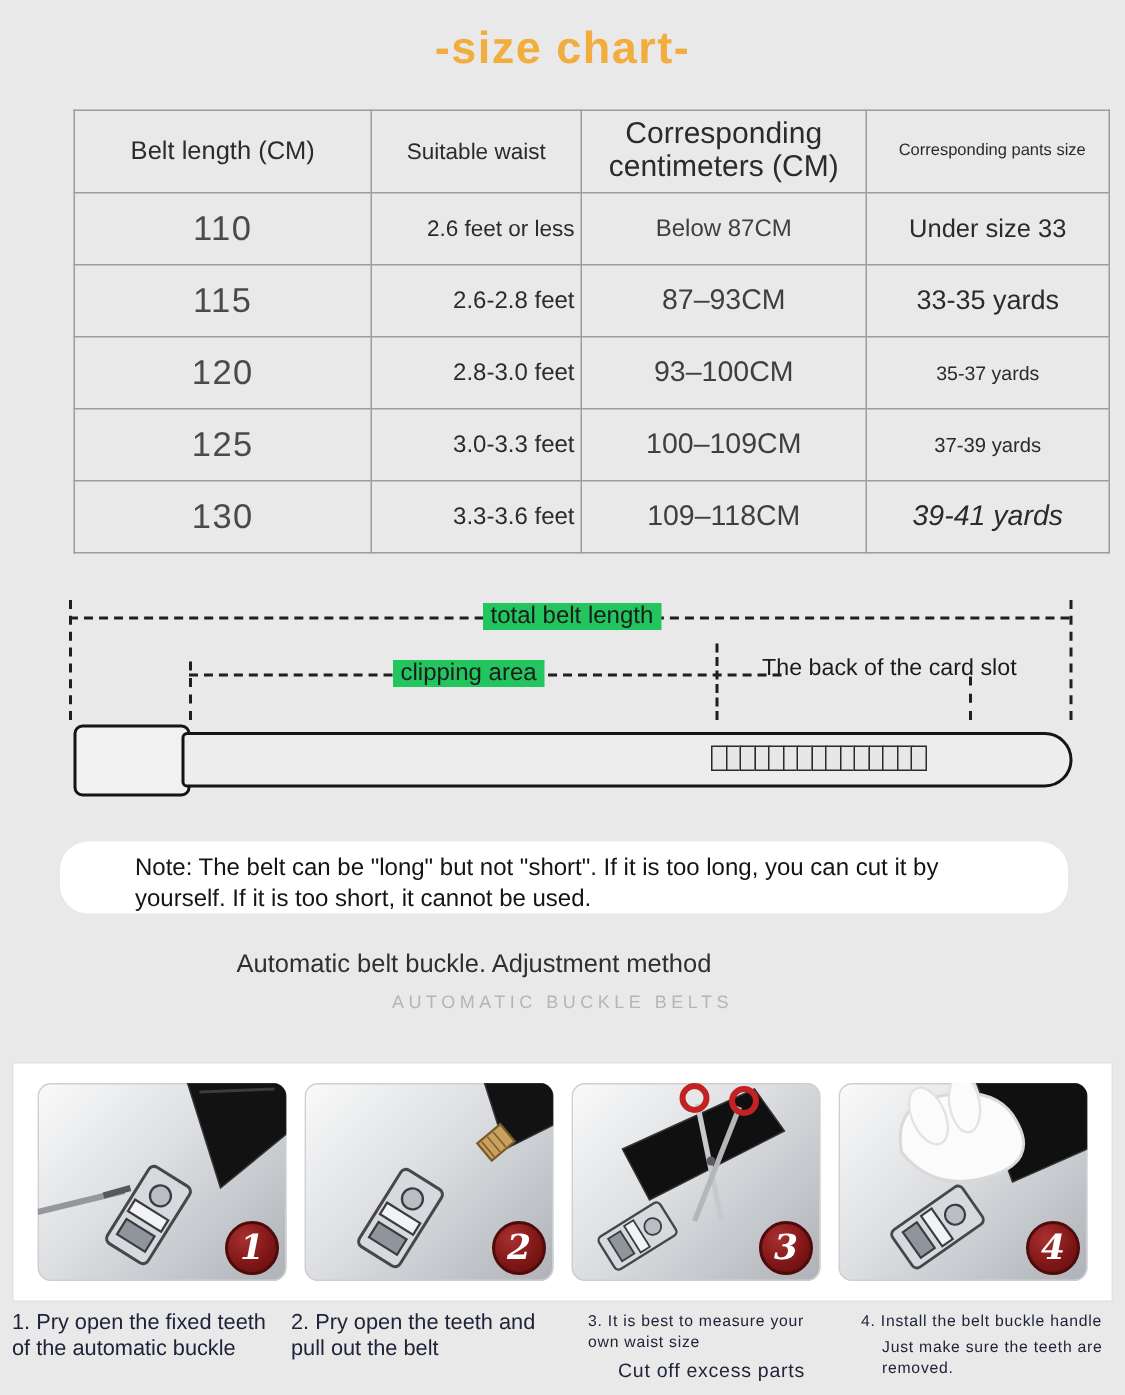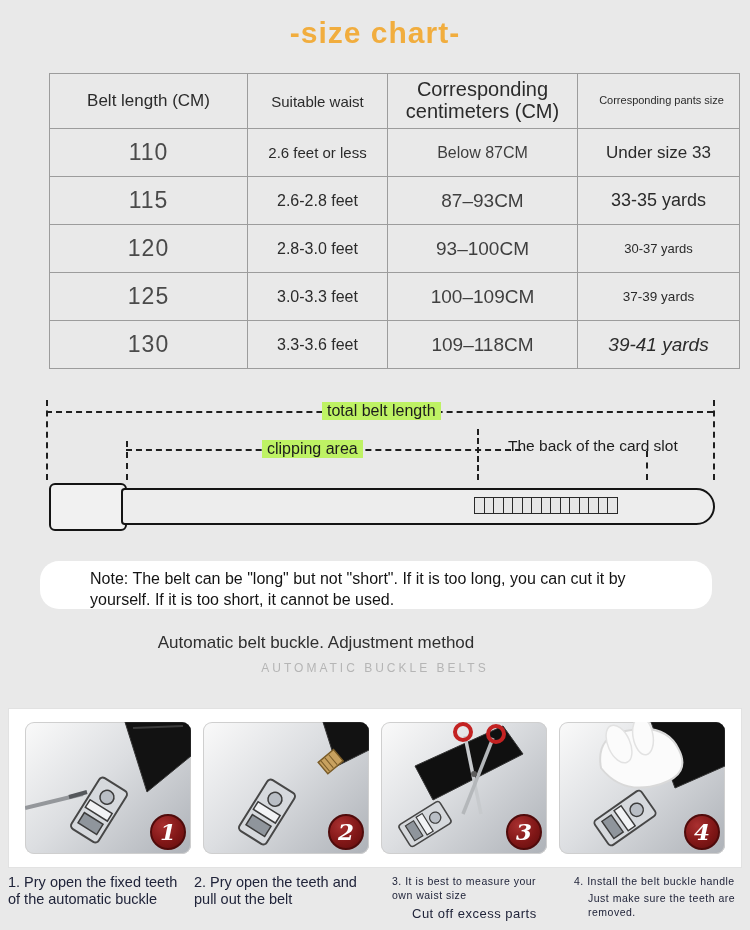--- a/index.html
+++ b/index.html
@@ -23,41 +23,41 @@
     border:1px solid #9c9c9c;text-align:center;font-weight:400;color:#2b2b2b;
     padding:0 4px;overflow:hidden;
   }
   .size-table thead tr{height:55px;}
   .size-table tbody tr{height:48px;}
   .size-table th:nth-child(1){font-size:17px;}
   .size-table th:nth-child(2){font-size:15px;}
   .size-table th:nth-child(3){font-size:20px;line-height:1.08;}
   .size-table th:nth-child(4){font-size:11px;text-align:center;padding-left:10px;line-height:1.25;}
   .size-table tbody td:nth-child(1){font-size:23px;color:#4a4a4a;letter-spacing:1px;}
-  .size-table tbody td:nth-child(2){font-size:16px;}
+  .size-table tbody td:nth-child(2){font-size:16px;text-align:right;}
   .size-table tbody td:nth-child(3){font-size:19px;color:#3f3f3f;}
   .size-table tbody tr:nth-child(1) td:nth-child(2){font-size:15px;}
   .size-table tbody tr:nth-child(1) td:nth-child(3){font-size:16px;}
   .size-table tbody tr:nth-child(1) td:nth-child(4){font-size:17px;}
   .size-table tbody tr:nth-child(2) td:nth-child(4){font-size:18px;}
   .size-table tbody tr:nth-child(3) td:nth-child(4){font-size:13px;}
   .size-table tbody tr:nth-child(4) td:nth-child(4){font-size:13.5px;}
   .size-table tbody tr:nth-child(5) td:nth-child(4){font-size:19px;font-style:italic;}
   
   .vdash{position:absolute;width:0;border-left:2px dashed #1f1f1f;}
   #dash-left   {left:46px; top:400px;height:80px;}
   #dash-right  {left:713px;top:400px;height:80px;}
   #tick-clip-start{left:126px;top:441px;height:39px;}
   #tick-clip-end  {left:477px;top:429px;height:51px;}
   #tick-slot-end  {left:646px;top:451px;height:29px;}
   .hdash{position:absolute;height:0;border-top:2px dashed #1f1f1f;}
   #total-line{left:46px;top:411px;width:667px;}
   #clip-line {left:126px;top:449px;width:395px;}
   .line-label{
-    position:absolute;background:#bef264;padding:0 5px;font-size:16px;color:#1c1c1c;white-space:nowrap;
+    position:absolute;background:#22c55e;padding:0 5px;font-size:16px;color:#1c1c1c;white-space:nowrap;
   }
   #total-label{left:322px;top:402px;}
   #clip-label {left:262px;top:440px;}
   #cardslot-label{
     position:absolute;left:508px;top:436px;width:178px;background:transparent;
     font-size:15.5px;color:#1c1c1c;line-height:1.3;
   }
   
   .belt-buckle{
     position:absolute;left:49px;top:483px;width:74px;height:44px;
@@ -155,21 +155,21 @@
     <tr>
       <td>115</td>
       <td>2.6-2.8 feet</td>
       <td>87–93CM</td>
       <td>33-35 yards</td>
     </tr>
     <tr>
       <td>120</td>
       <td>2.8-3.0 feet</td>
       <td>93–100CM</td>
-      <td>30-37 yards</td>
+      <td>35-37 yards</td>
     </tr>
     <tr>
       <td>125</td>
       <td>3.0-3.3 feet</td>
       <td>100–109CM</td>
       <td>37-39 yards</td>
     </tr>
     <tr>
       <td>130</td>
       <td>3.3-3.6 feet</td>

